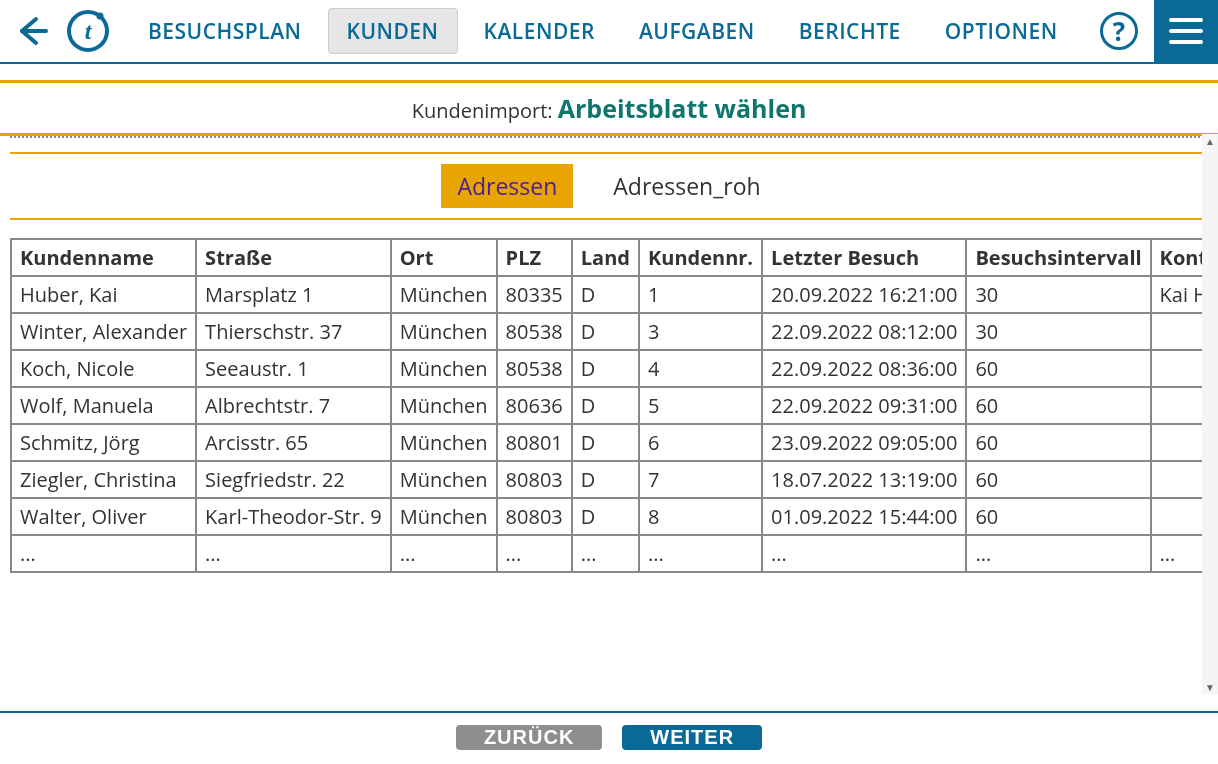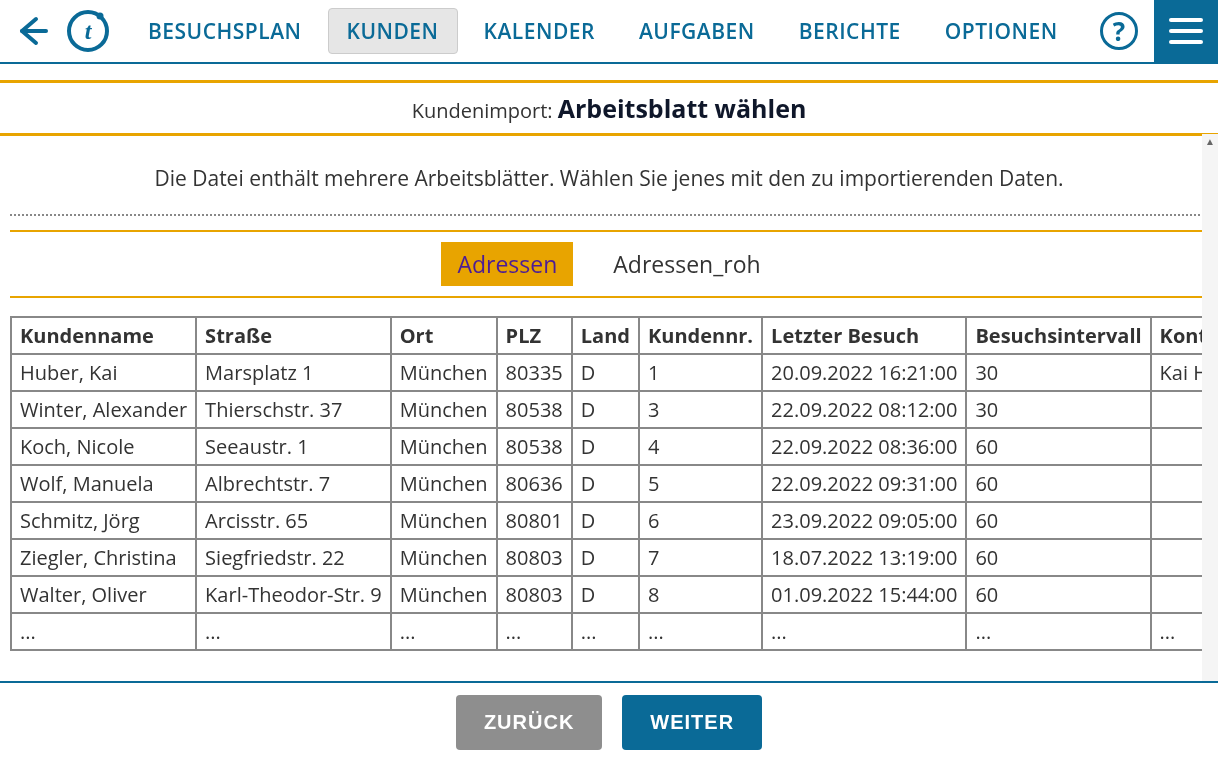--- a/index.html
+++ b/index.html
@@ -103,21 +103,21 @@
     text-align: center;
   }
   .title-bar .prefix {
     font-size: 20px;
     font-weight: 400;
     color: #333;
   }
   .title-bar .main {
     font-size: 25px;
     font-weight: 700;
-    color: #0f172a;
+    color: #0f766e;
   }
   
   .content {
     height: 556px;
     overflow: auto;
     padding: 0 10px;
     position: relative;
   }
   .instruction {
     text-align: center;
@@ -179,21 +179,21 @@
     padding: 12px 0 14px 0;
     display: flex;
     justify-content: center;
     gap: 20px;
     background: #fff;
   }
   .btn {
     font-size: 20px;
     font-weight: 700;
     letter-spacing: 1px;
-    padding: 16px 28px;
+    padding: 1px 28px;
     border: none;
     border-radius: 4px;
     cursor: pointer;
   }
   .btn-secondary {
     background: #8e8e8e;
     color: #fff;
   }
   .btn-primary {
     background: #0a6a97;
@@ -258,21 +258,20 @@
         <span></span>
       </div>
   </div>
 </div>
 
 <div class="title-bar">
   <span class="prefix">Kundenimport: </span><span class="main">Arbeitsblatt wählen</span>
 </div>
 
 <div class="content">
-  <div class="instruction">Die Datei enthält mehrere Arbeitsblätter. Wählen Sie jenes mit den zu importierenden Daten.</div>
   <hr class="dotted-sep">
   <hr class="gold-sep">
 
   <div class="sheet-tabs" id="sheet-tabs">
       <div class="sheet-tab active">Adressen</div>
       <div class="sheet-tab">Adressen_roh</div>
     </div>
 
   <hr class="gold-sep">
 

